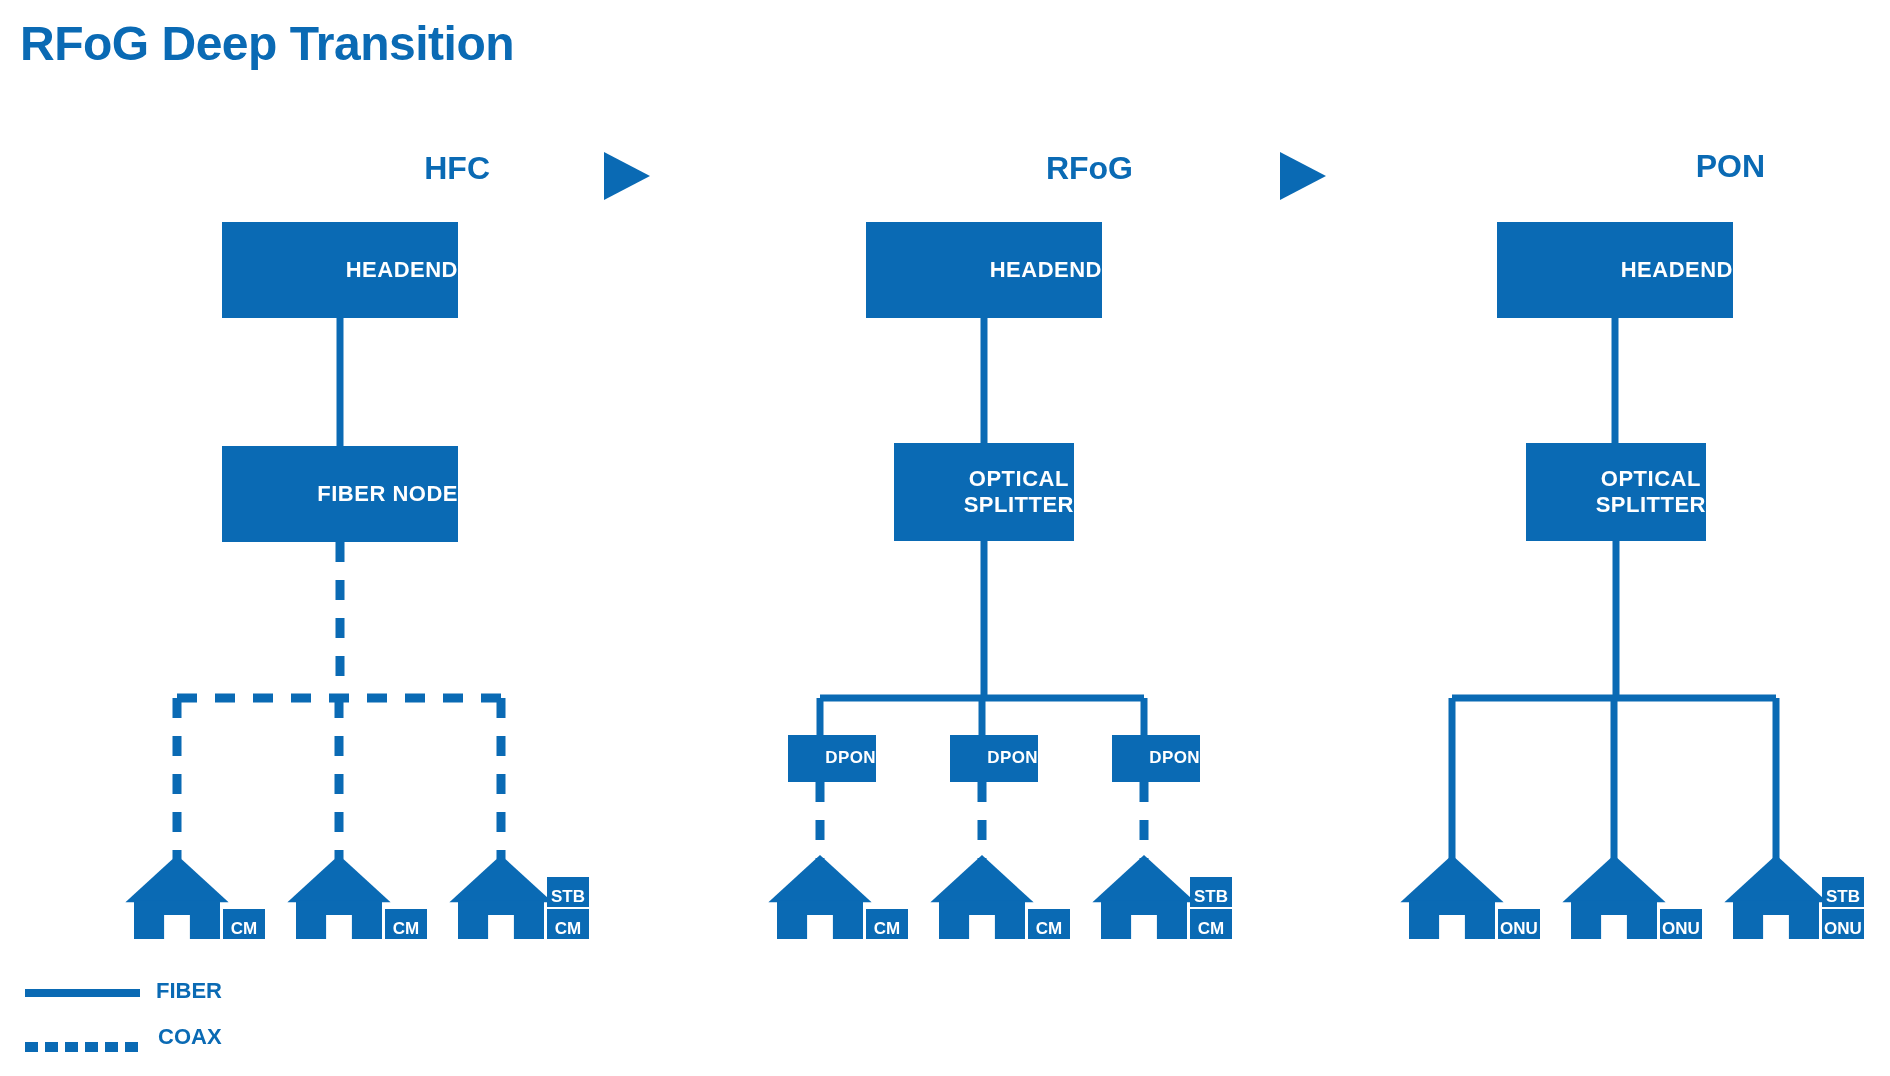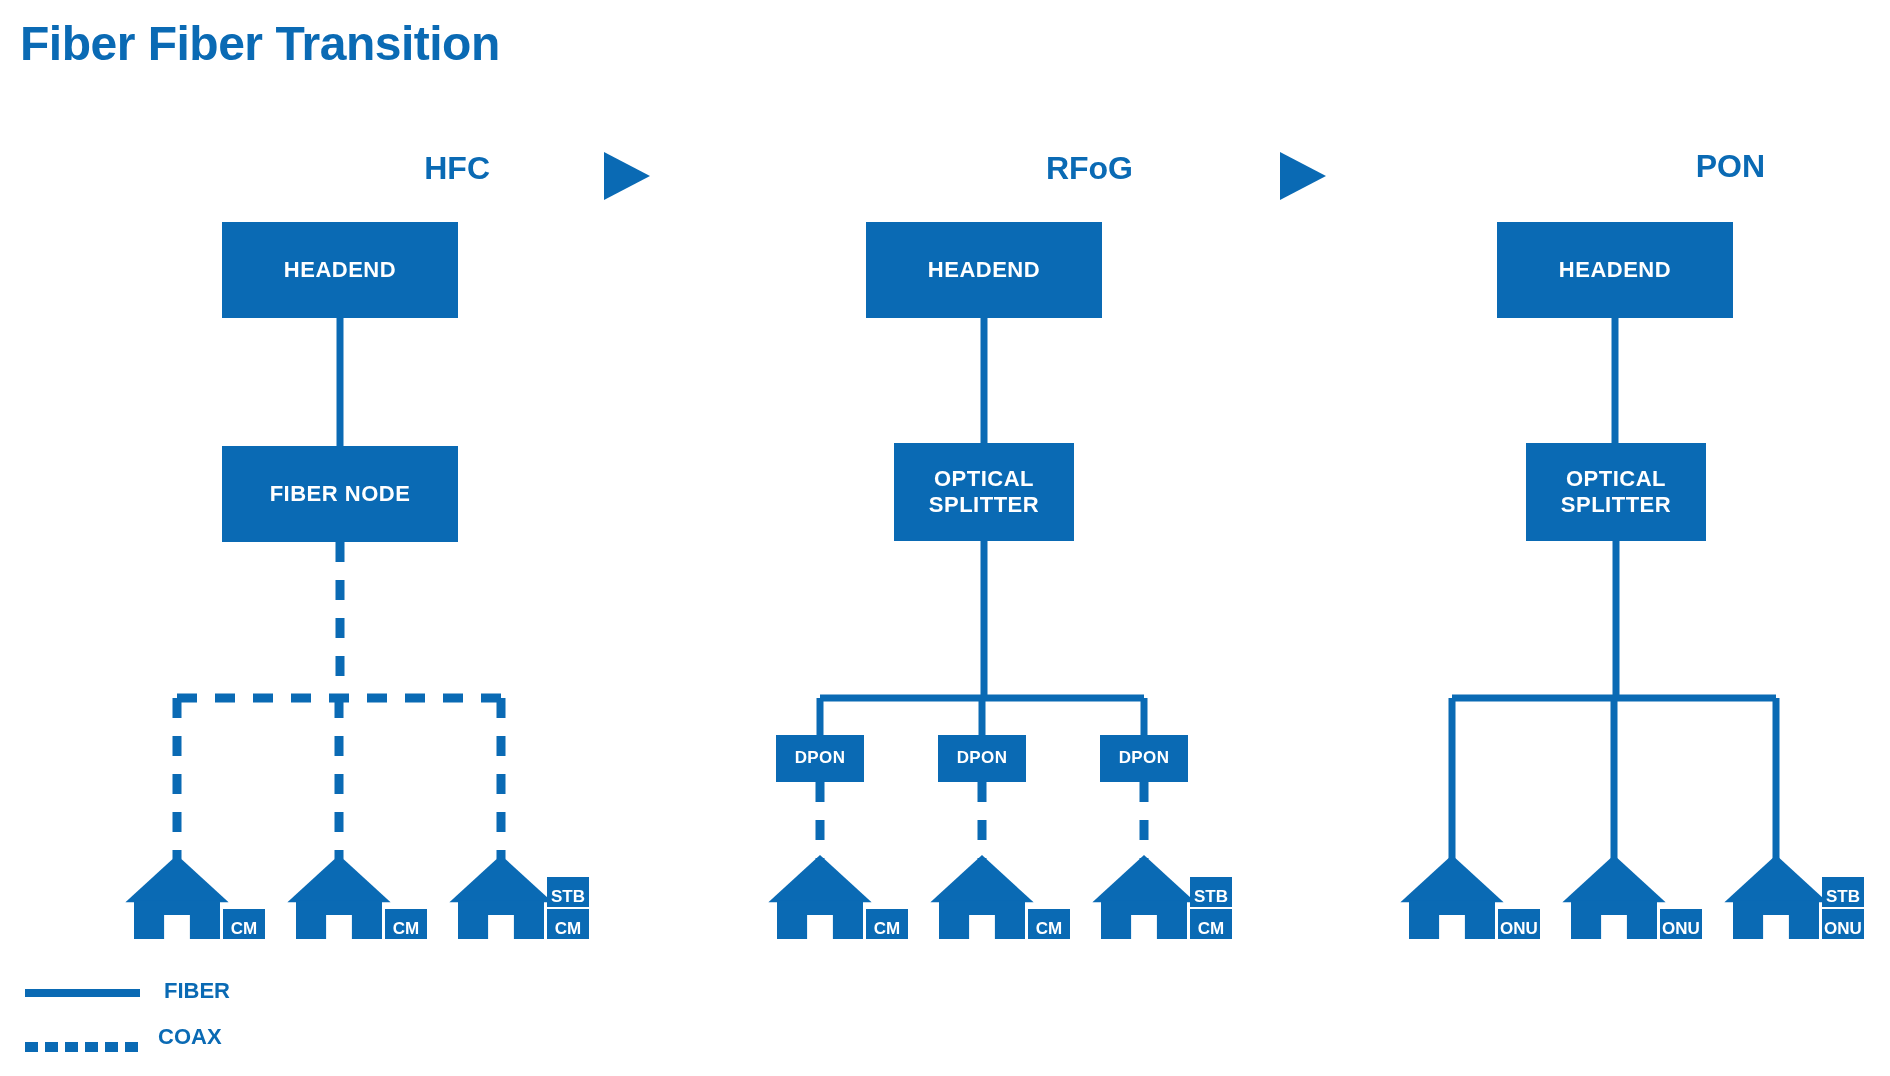--- a/index.html
+++ b/index.html
@@ -38,27 +38,27 @@
     text-align: right;
     white-space: nowrap;
   }
   .node-box {
     position: absolute;
     background: #0a6ab4;
     color: #ffffff;
     font-weight: bold;
     display: flex;
     align-items: center;
-    justify-content: center;
+    justify-content: flex-end;
     text-align: center;
     line-height: 1.18;
     box-sizing: border-box;
   }
   .node-box.big { font-size: 22px; letter-spacing: 0.5px; }
-  .node-box.dpon { font-size: 17px; letter-spacing: 0.4px; }
+  .node-box.dpon { font-size: 17px; letter-spacing: 0.4px; margin-left: 12px; }
   .cpe-box {
     position: absolute;
     background: #0a6ab4;
     color: #ffffff;
     font-weight: bold;
     font-size: 17px;
     display: flex;
     align-items: flex-end;
     justify-content: center;
     box-sizing: border-box;
@@ -99,21 +99,21 @@
     stroke-linecap: butt;
   }
   .house-shape { fill: #0a6ab4; }
   .arrow-shape { fill: #0a6ab4; }
 </style>
 </head>
 <body>
 
 <div id="stage">
 
-  <div class="page-title">Fiber Fiber Transition</div>
+  <div class="page-title">RFoG Deep Transition</div>
 
   <svg class="wires" viewBox="0 0 1890 1076" id="wire-layer" aria-hidden="true">
       <polygon points="604,152 650,176 604,200" class="arrow-shape"></polygon>
       <polygon points="1280,152 1326,176 1280,200" class="arrow-shape"></polygon>
       <path d="M340 318 L340 446" class="fiber-line"></path>
       <path d="M340 542 L340 698" class="coax-line"></path>
       <path d="M177 698 L501 698" class="coax-line"></path>
       <path d="M177 698 L177 859" class="coax-line"></path>
       <g>
         <polygon points="177,855 228.6,902.3 125.4,902.3" class="house-shape"></polygon>
@@ -229,21 +229,21 @@
       </div>
       <div class="cpe-box" style="left: 1822px; width: 42px; height: 30px; top: 909px;">
         <span>ONU</span>
       </div>
       <div class="node-box big" style="left: 1497px; top: 222px; width: 236px; height: 96px;">
         <span>HEADEND</span>
       </div>
       <div class="node-box big" style="left: 1526px; top: 443px; width: 180px; height: 98px; white-space: pre-line;"><span style="white-space: pre-line;">OPTICAL
 SPLITTER</span></div>
       <div class="legend-solid" style="left: 25px; top: 989px; width: 115px; height: 8px;"></div>
-      <div class="legend-label" style="left: 164px; top: 978px;">FIBER</div>
+      <div class="legend-label" style="left: 156px; top: 978px;">FIBER</div>
       <div class="legend-dash-seg" style="left: 25px; top: 1042px; width: 13px; height: 10px;"></div>
       <div class="legend-dash-seg" style="left: 45px; top: 1042px; width: 13px; height: 10px;"></div>
       <div class="legend-dash-seg" style="left: 65px; top: 1042px; width: 13px; height: 10px;"></div>
       <div class="legend-dash-seg" style="left: 85px; top: 1042px; width: 13px; height: 10px;"></div>
       <div class="legend-dash-seg" style="left: 105px; top: 1042px; width: 13px; height: 10px;"></div>
       <div class="legend-dash-seg" style="left: 125px; top: 1042px; width: 13px; height: 10px;"></div>
       <div class="legend-label" style="left: 158px; top: 1024px;">COAX</div>
     </div>
 
 </div>

